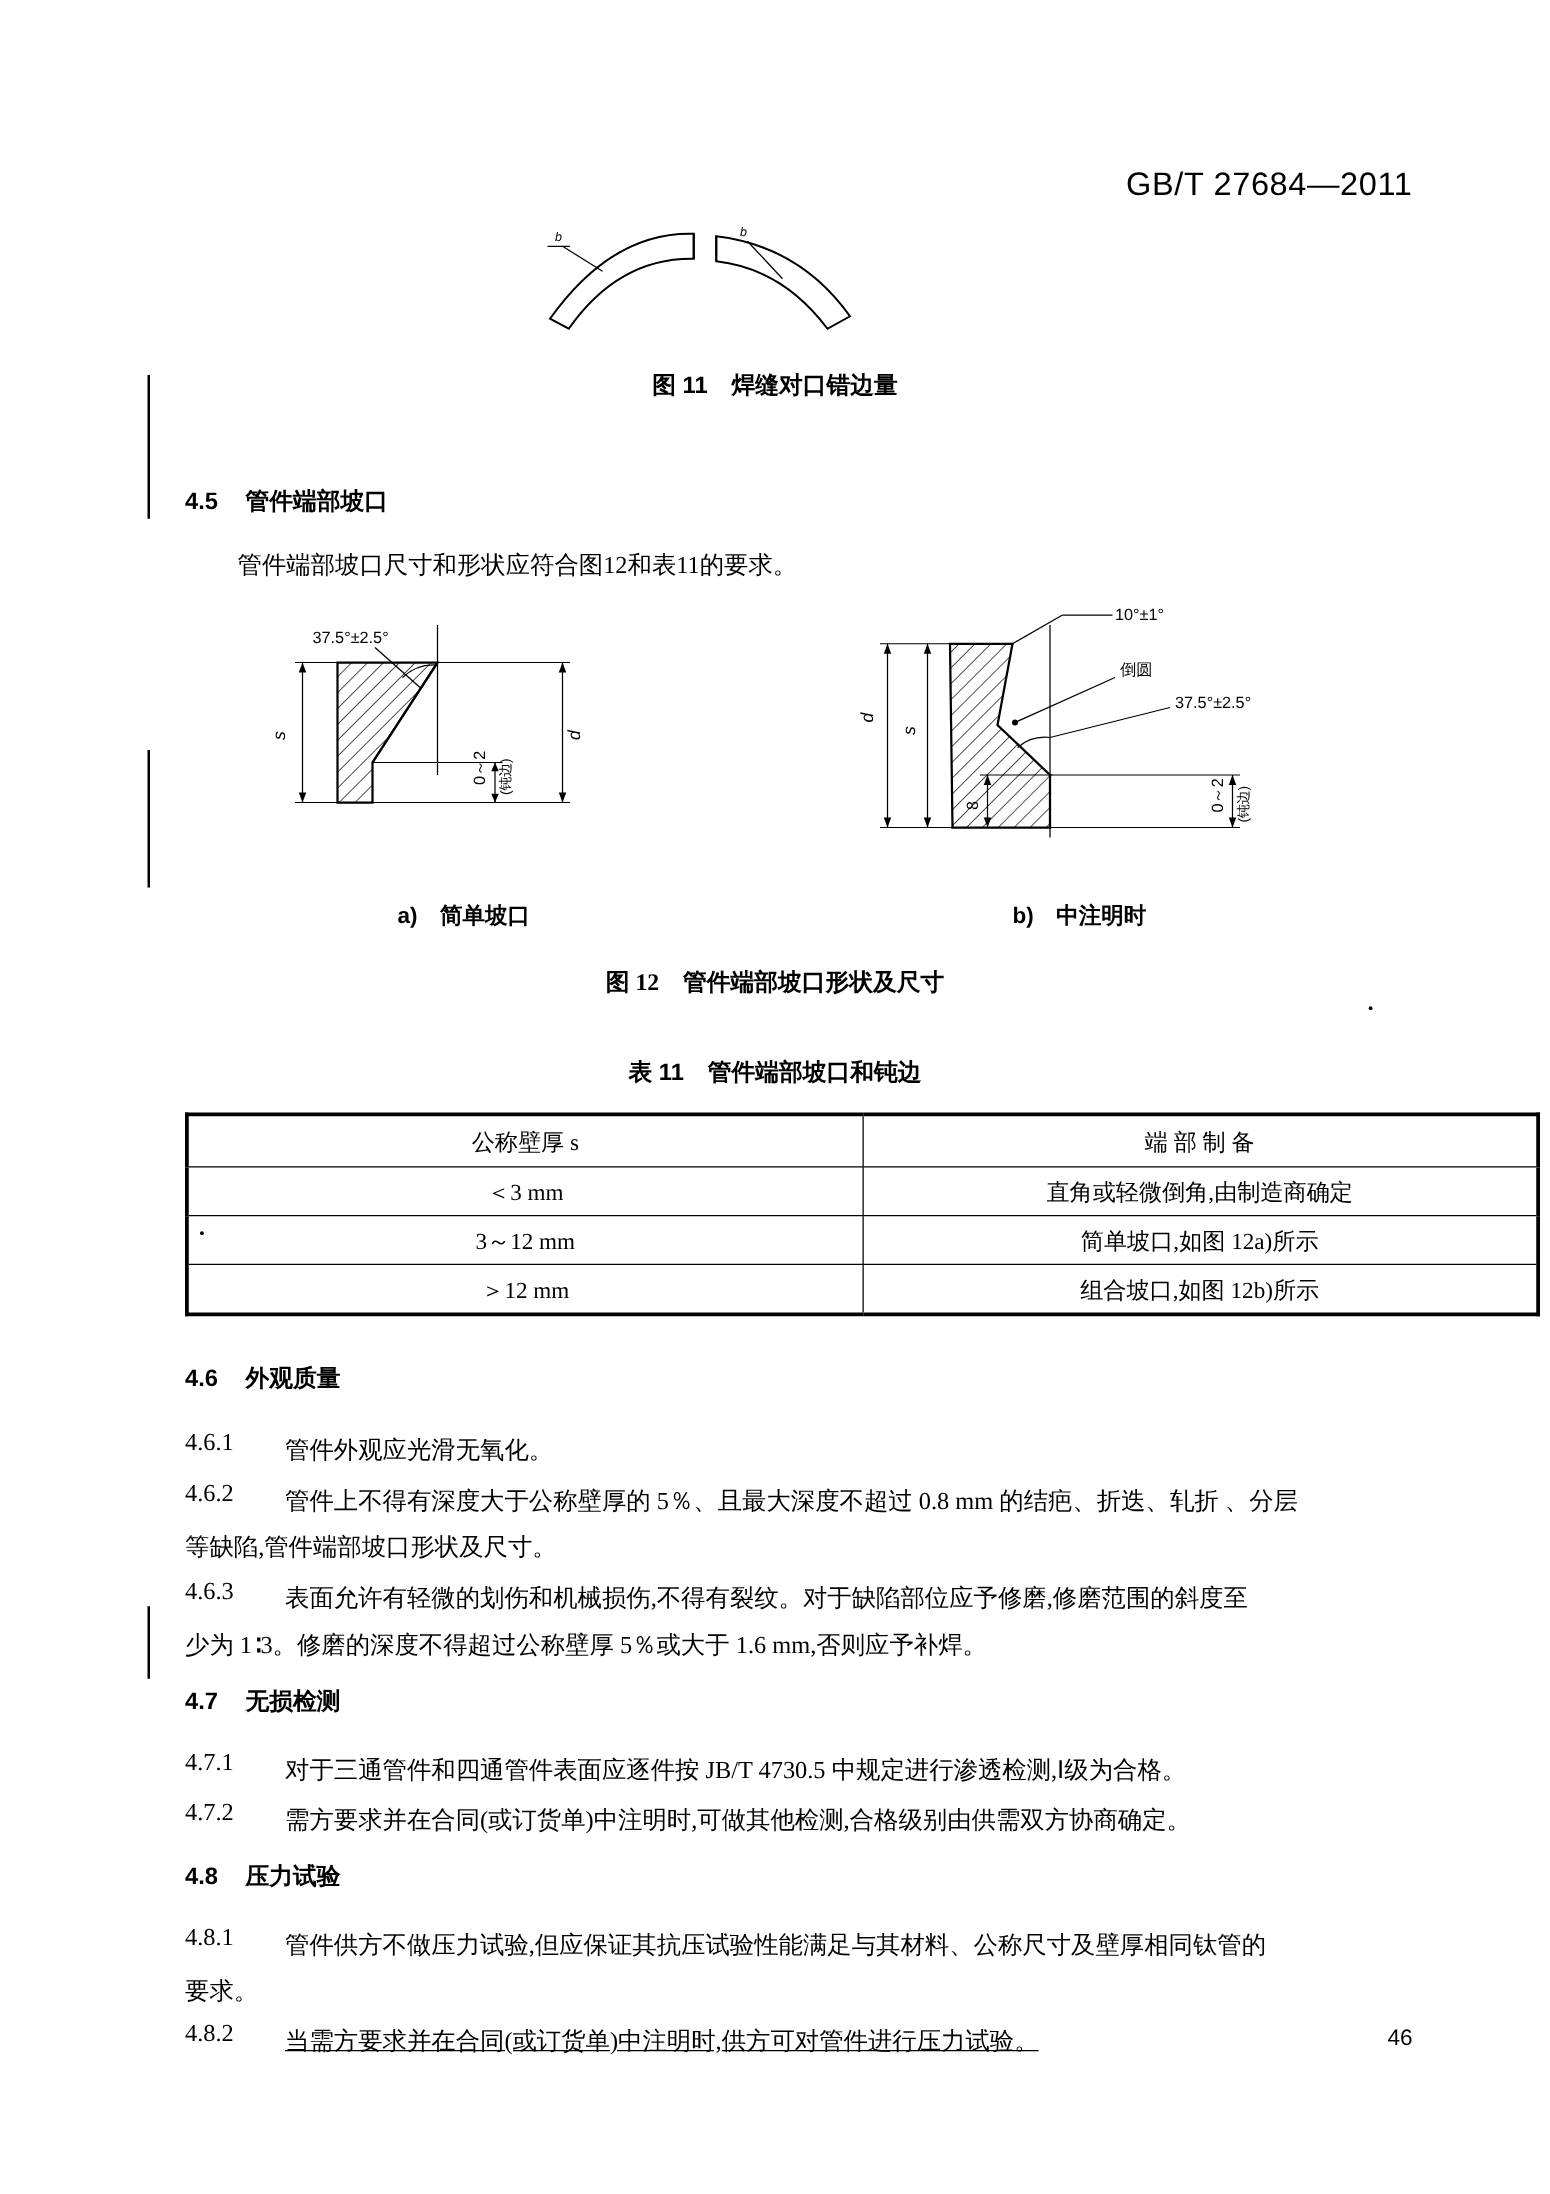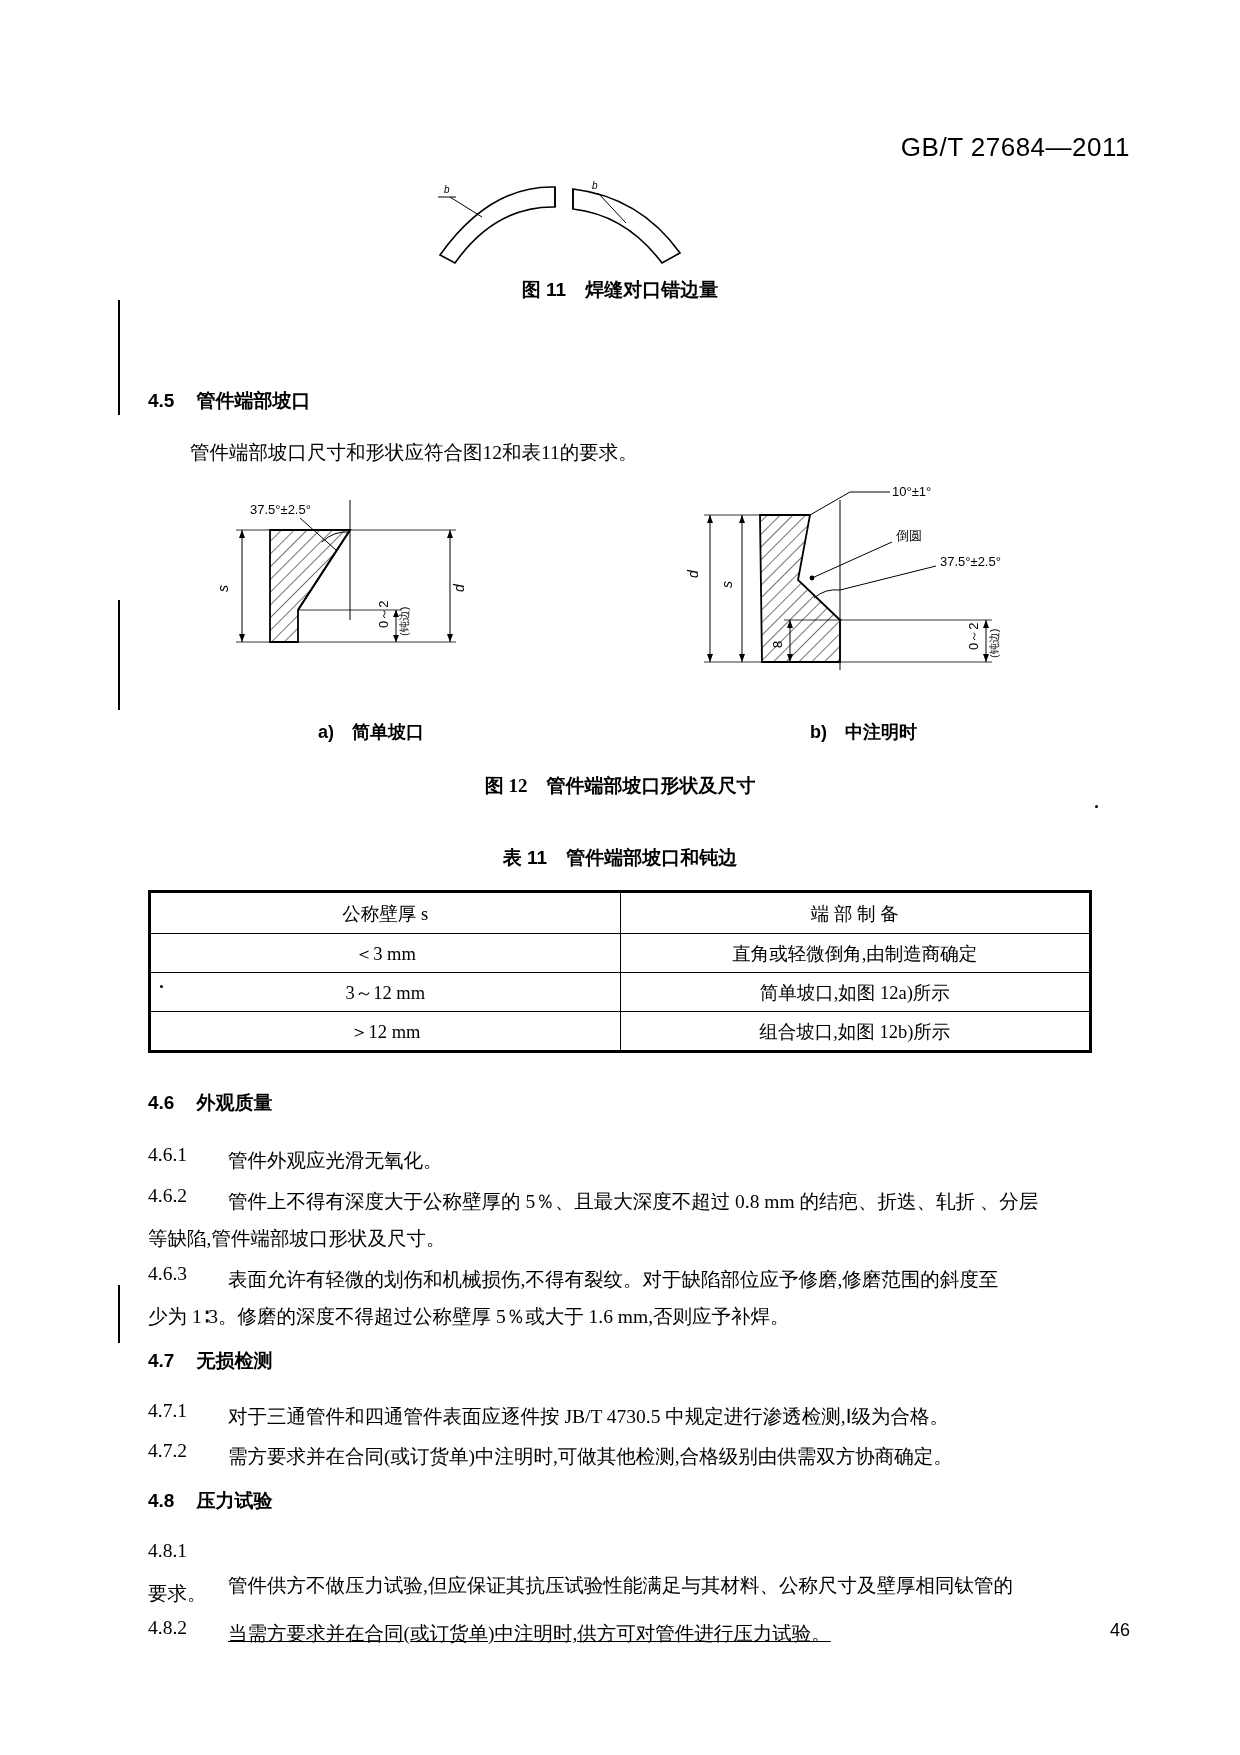--- a/index.html
+++ b/index.html
@@ -55,21 +55,21 @@
     height: 115px;
   }
   .fig-caption {
     position: absolute;
     width: 100%;
     text-align: center;
     font-family: "Liberation Sans", sans-serif;
     font-weight: bold;
     font-size: 19px;
   }
-  #fig11-caption { left: 0; top: 277px; }
+  #fig11-caption { left: 0; top: 295px; }
 
   
   .sec-head {
     position: absolute;
     font-family: "Liberation Sans", sans-serif;
     font-weight: bold;
     font-size: 19px;
     white-space: nowrap;
   }
   .sec-num { display: inline-block; }
@@ -110,21 +110,21 @@
     text-align: center;
     top: 845px;
     font-family: "Liberation Sans", sans-serif;
     font-weight: bold;
     font-size: 19px;
   }
   table.t11 {
     position: absolute;
     left: 148px;
     top: 890px;
-    width: 944px;
+    width: 1084px;
     border-collapse: collapse;
     font-size: 18.5px;
   }
   table.t11 td {
     border: 1px solid #000;
     text-align: center;
     height: 38px;
     padding: 0;
   }
   table.t11 tr:first-child td { font-weight: normal; height: 40px; }
@@ -314,21 +314,21 @@
   <div class="body-text" style="left:228px; top:1400px;">对于三通管件和四通管件表面应逐件按 JB/T 4730.5 中规定进行渗透检测,Ⅰ级为合格。</div>
 
   <div class="para-num" style="left:148px; top:1440px;">4.7.2</div>
   <div class="body-text" style="left:228px; top:1440px;">需方要求并在合同(或订货单)中注明时,可做其他检测,合格级别由供需双方协商确定。</div>
 
   <div class="sec-head" style="left:148px; top:1488px;">
     <span class="sec-num">4.8</span><span class="sec-title">压力试验</span>
   </div>
 
   <div class="para-num" style="left:148px; top:1540px;">4.8.1</div>
-  <div class="body-text" style="left:228px; top:1540px;margin-top:29px;">管件供方不做压力试验,但应保证其抗压试验性能满足与其材料、公称尺寸及壁厚相同钛管的</div>
+  <div class="body-text" style="left:228px; top:1540px;">管件供方不做压力试验,但应保证其抗压试验性能满足与其材料、公称尺寸及壁厚相同钛管的</div>
   <div class="body-text" style="left:148px; top:1577px;">要求。</div>
 
   <div class="para-num" style="left:148px; top:1617px;">4.8.2</div>
   <div class="body-text" style="left:228px; top:1617px;text-decoration:underline;">当需方要求并在合同(或订货单)中注明时,供方可对管件进行压力试验。</div>
 
   <div class="page-number">46</div>
 
 </div>
 
 </body></html>

